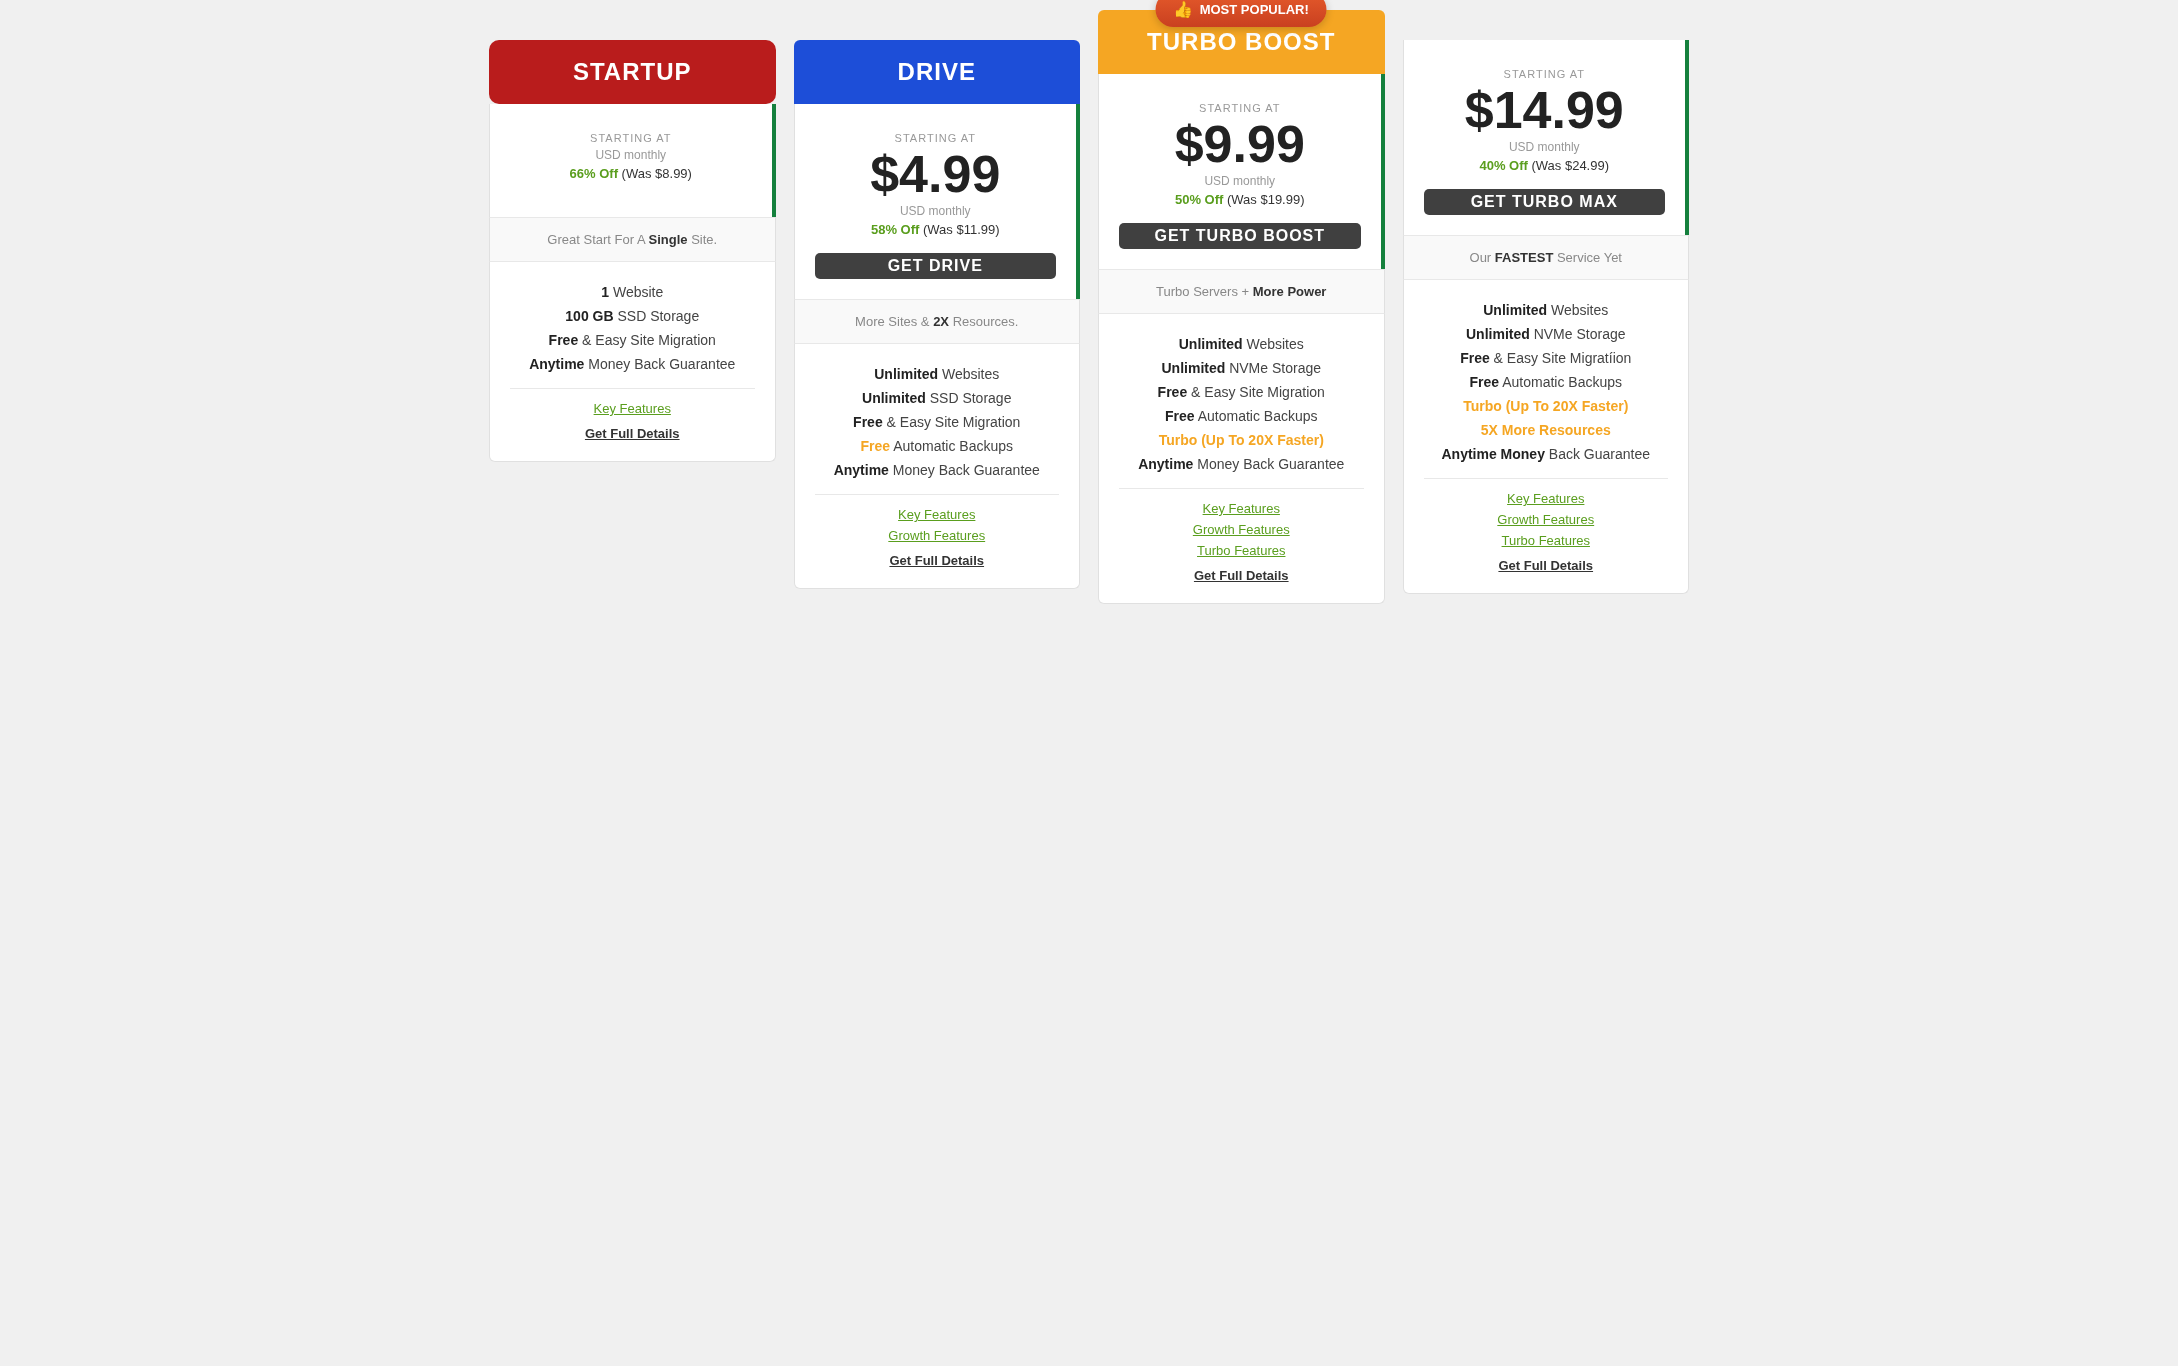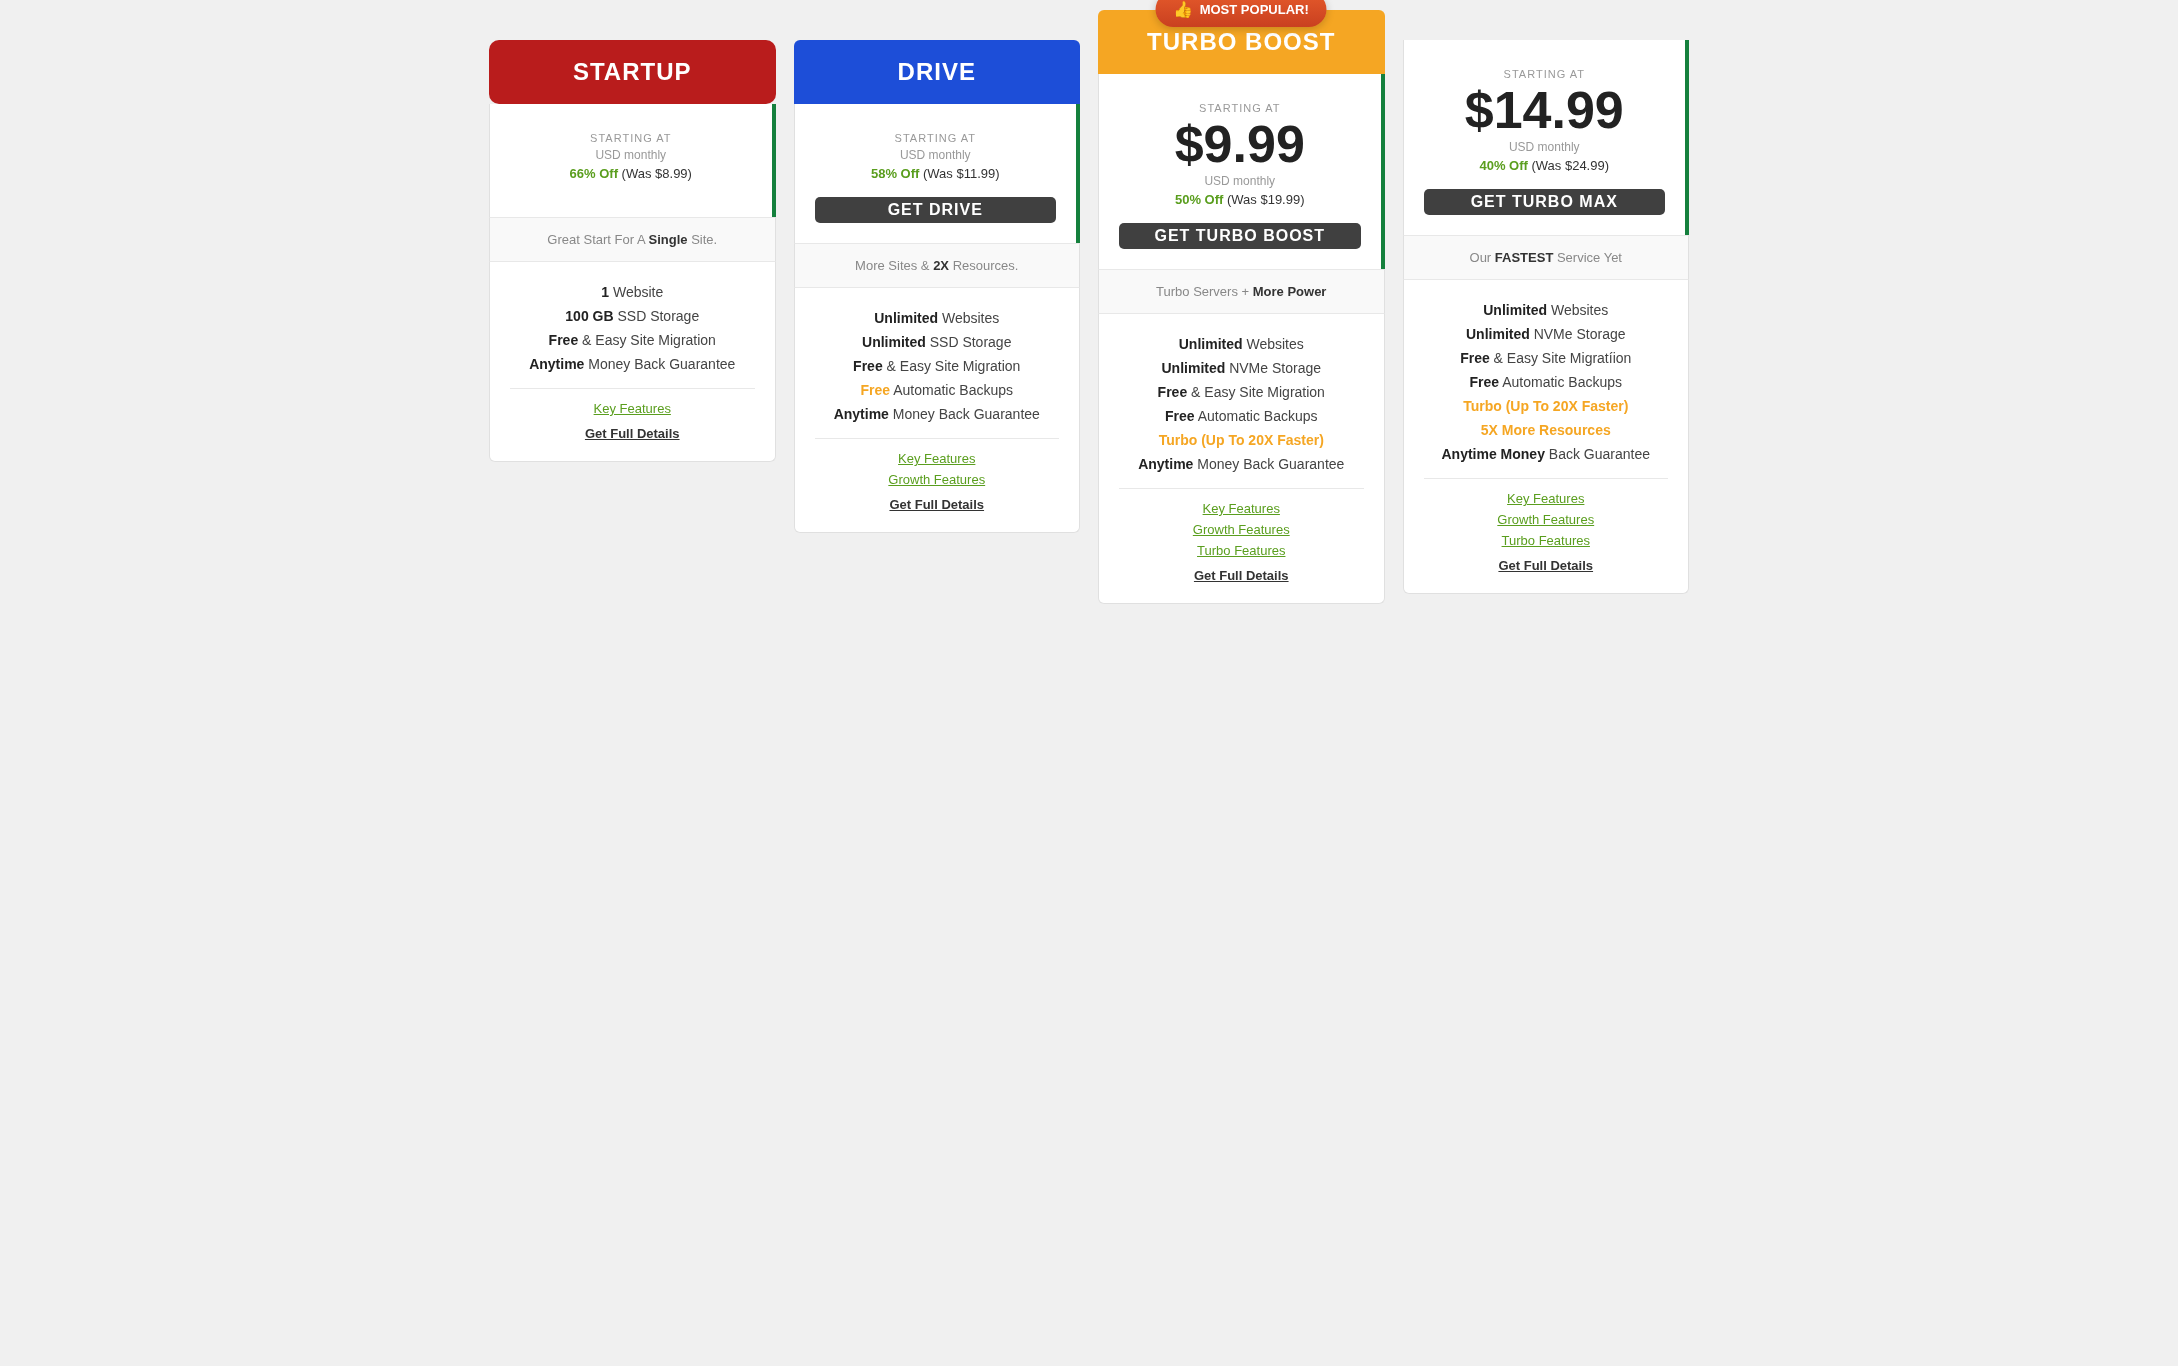--- a/index.html
+++ b/index.html
@@ -202,20 +202,21 @@
         <div class="links-section">
           <a class="plan-link">Key Features</a>
         </div>
         <a class="full-details-link">Get Full Details</a>
       </div>
     </div>
     <div class="plan-col">
       <div class="plan-header header-drive">DRIVE</div>
     <div class="plan-price-box">
       <div class="starting-at">STARTING AT</div>
+      <div class="price">$4.99</div>
       <div class="usd-monthly">USD monthly</div>
       <div class="discount">
         <span class="off">58% Off</span> (Was $11.99)
       </div>
       <button class="cta-button">GET DRIVE</button>
     </div>
       <div class="plan-tagline">More Sites &amp; <strong>2X</strong> Resources.</div>
       <div class="plan-features-box">
         <ul class="features-list">
           <li><strong>Unlimited</strong> Websites</li>

